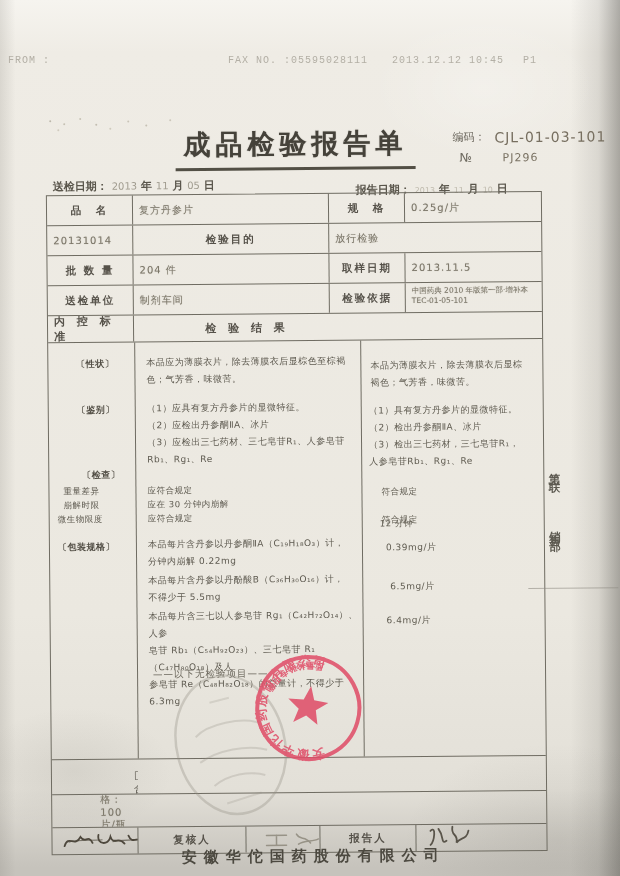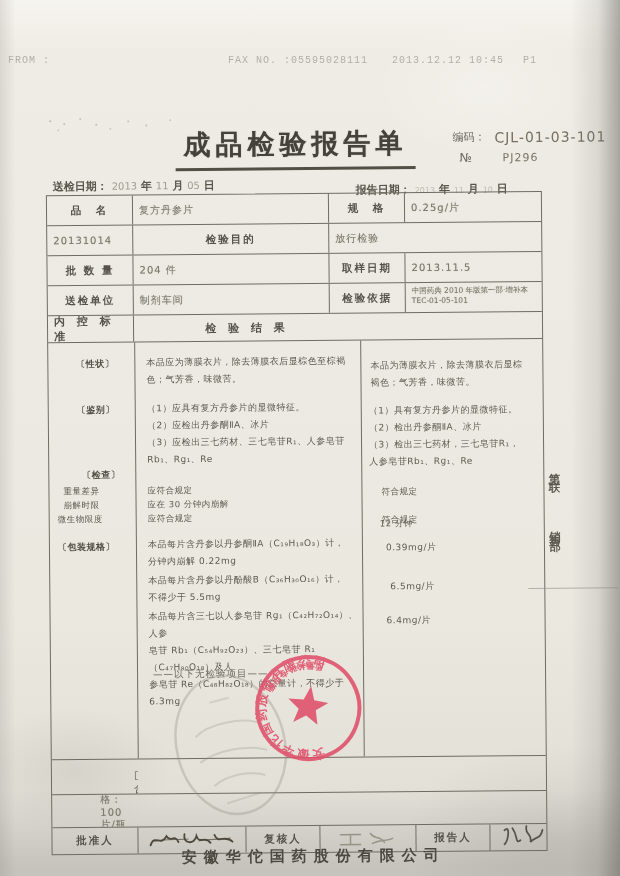--- a/index.html
+++ b/index.html
@@ -204,21 +204,20 @@
           <span class="opt" style="left:82px">□合格</span>
           <span class="opt" style="left:262px">□不合格</span>
         </div>
       </div>
 
       <div class="row remark-row">
         <div class="cell val" style="padding-left:48px">包装规格：100 片/瓶×200 瓶</div>
       </div>
 
       <div class="row sign-row">
-        <div class="cell lab">批准人</div>
         <div class="cell sig-cell">
           <svg class="sig" style="left:6px;top:2px" width="92" height="22" viewBox="0 0 92 22">
             <path d="M6,16 C10,4 16,18 22,7 C26,14 30,4 34,13 M40,5 C38,15 50,16 52,7 C55,16 60,6 66,14 M70,6 C74,16 80,5 88,13" fill="none" stroke="#4e483d" stroke-width="1.8" stroke-linecap="round"></path>
             <path d="M10,12 C20,9 32,11 44,10 M54,12 C64,9 76,12 86,9" fill="none" stroke="#4e483d" stroke-width="1.1" opacity=".7"></path>
           </svg>
         </div>
         <div class="cell lab">复核人</div>
         <div class="cell sig-cell">
           <svg class="sig" style="left:14px;top:3px" width="64" height="20" viewBox="0 0 64 20">
             <path d="M6,6 H26 M16,6 V16 M6,16 H26 M36,5 C40,12 44,6 50,14 M38,15 C44,11 52,13 58,10" fill="none" stroke="#8d887b" stroke-width="1.5" stroke-linecap="round" opacity=".85"></path>

